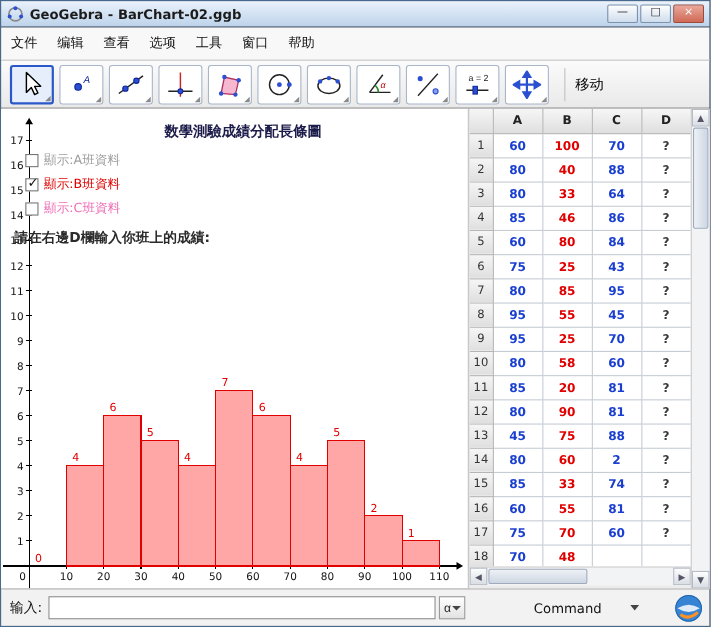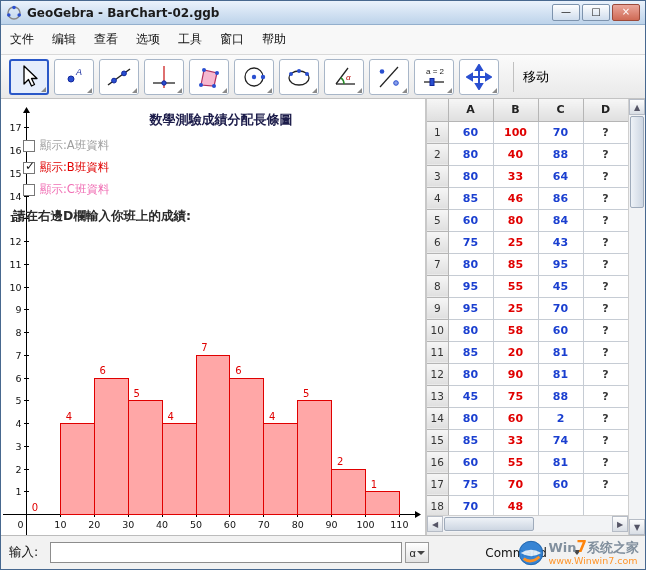--- a/index.html
+++ b/index.html
@@ -56,21 +56,21 @@
   .vthumb{height:92px;margin:1px;background:linear-gradient(90deg,#eef2f7,#cdd6e2);border:1px solid #9fabbb;border-radius:2px}
   .vtrack{flex:1}
   .hscroll{height:17px;display:flex;background:#f2f3f5;border-top:1px solid #cfcfcf;font-size:8px;flex:none}
   .hscroll .scroll-btn{width:16px;line-height:15px;flex:none}
   .hthumb{width:90px;margin:1px;background:linear-gradient(#eef2f7,#cdd6e2);border:1px solid #9fabbb;border-radius:2px}
   .htrack{flex:1}
   .sheet-fill{flex:1;background:#ececec}
 
   
   .inputbar{height:34px;background:#f2f2f2;border-top:1px solid #bcbcbc;display:flex;align-items:center;padding:0 8px;flex:none;position:relative}
-  .input-label{font-size:12.5px;color:#111;margin-right:12px;white-space:nowrap}
+  .input-label{font-size:12.5px;color:#111;margin-right:6px;white-space:nowrap}
   .cmd-input{width:352px;height:21px;border:1px solid #8d8d8d;background:#fff;font-size:12px;padding:0 4px;font-family:inherit}
   .alpha-btn{width:24px;height:21px;margin-left:3px;border:1px solid #9a9a9a;background:linear-gradient(#fff,#e2e2e2);font-size:11px;color:#222;display:flex;align-items:center;justify-content:center;gap:1px}
   .command-combo{margin-left:auto;margin-right:56px;display:flex;align-items:center;gap:26px;font-size:12px;color:#111}
   .arrow-down{width:0;height:0;border-top:5px solid #444;border-left:4px solid transparent;border-right:4px solid transparent}
 
   
   .watermark{position:absolute;right:6px;bottom:3px;display:flex;align-items:center;gap:5px;z-index:40;opacity:.95;pointer-events:none}
   .wm-logo{width:26px;height:26px;flex:none}
   .wm-line1{font-size:13px;font-weight:bold;color:#7b8a99;line-height:14px;white-space:nowrap}
   .wm-seven{color:#ff7f00;font-size:15px}
@@ -476,19 +476,15 @@
 
   <div class="watermark">
     <span class="wm-logo">
       <svg viewBox="0 0 28 28">
           <circle cx="14" cy="14" r="13" fill="#2d7fd3"></circle>
           <path d="M3,14 Q14,7 25,14 Q14,21 3,14 Z" fill="#fff" opacity=".85"></path>
           <path d="M6,20 Q14,26 23,18" stroke="#ff8c1a" stroke-width="3" fill="none"></path>
           <circle cx="14" cy="14" r="12.6" fill="none" stroke="#1b5fa8"></circle>
         </svg>
     </span>
-    <span>
-      <div class="wm-line1"><span>Win</span><span class="wm-seven">7</span><span>系统之家</span></div>
-      <div class="wm-line2">www.Winwin7.com</div>
-    </span>
   </div>
 
 </div>
 
 </body></html>

